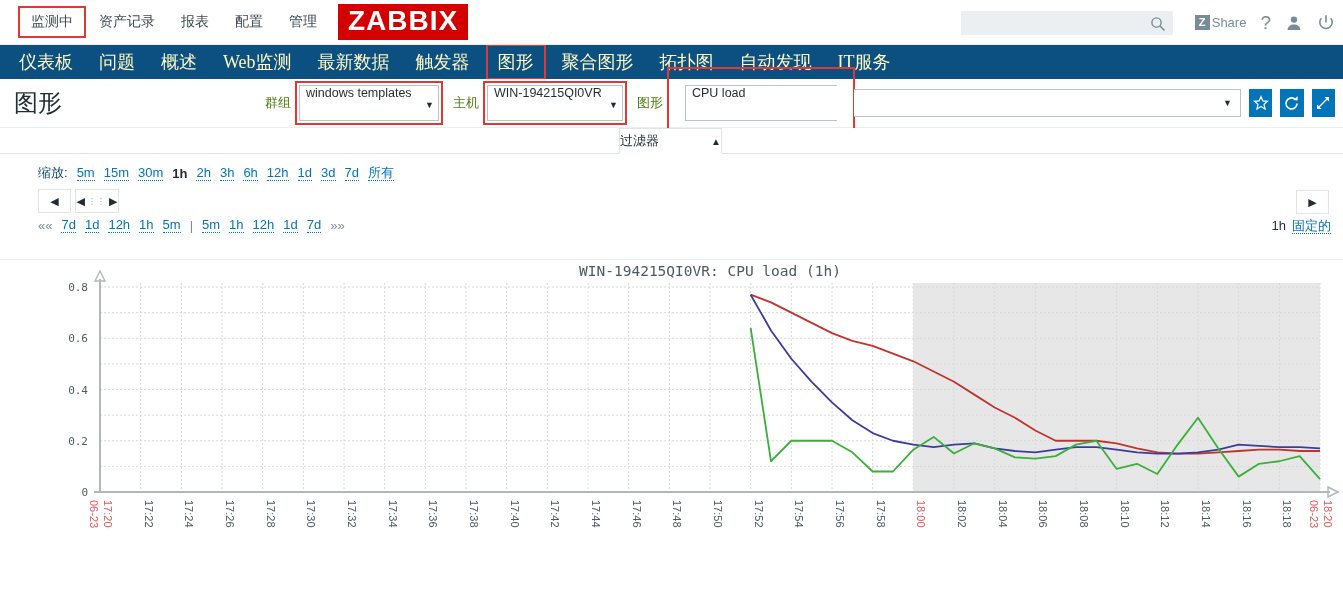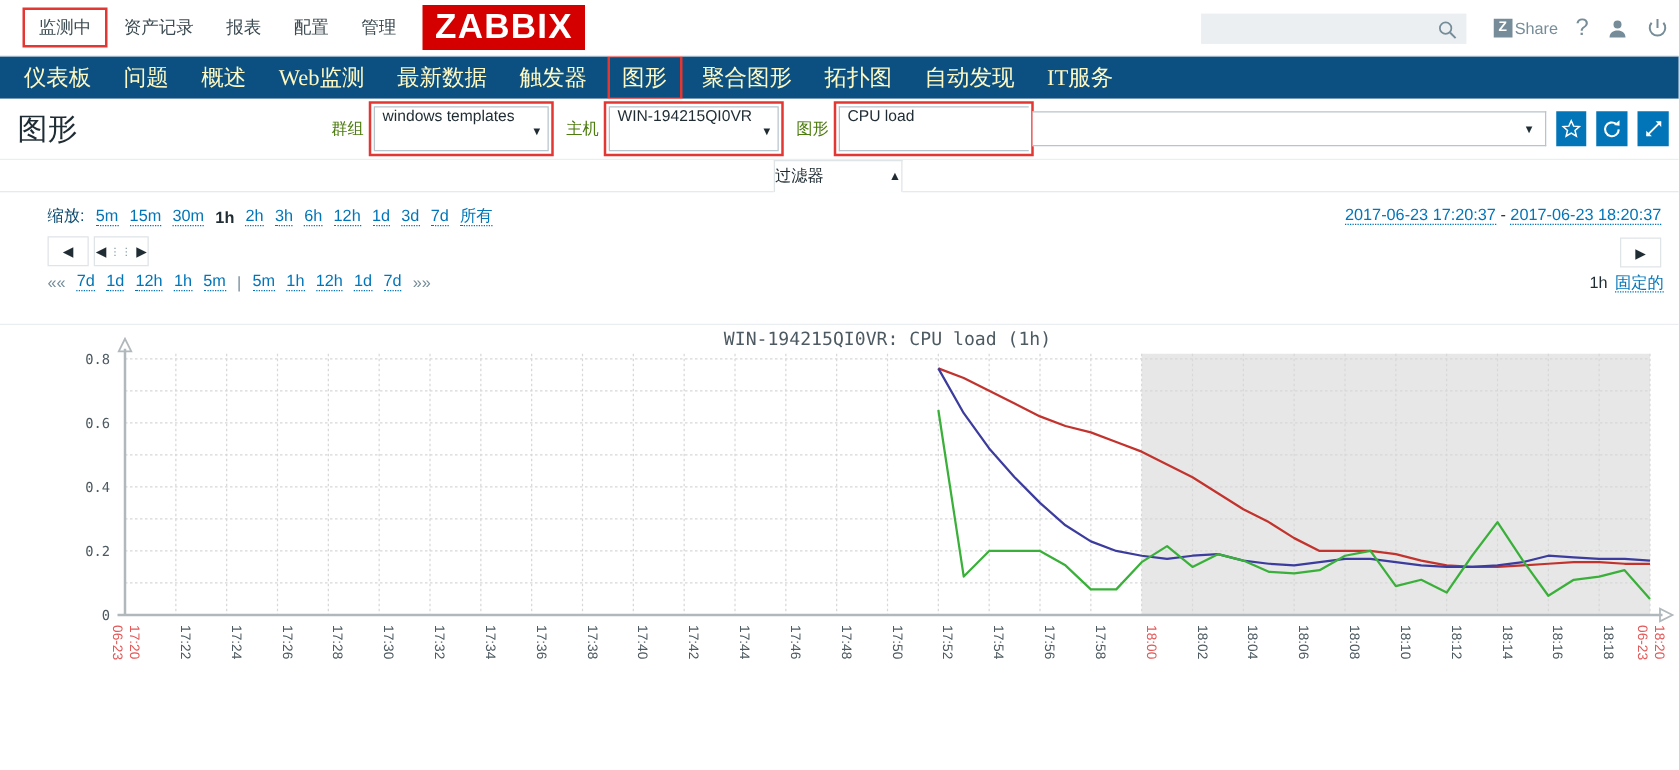--- a/index.html
+++ b/index.html
@@ -85,21 +85,21 @@
   .sel-wrap { position:relative; display:inline-block; }
   .sel-wrap.boxed { border:2px solid #e33734; padding:2px; }
   .fakeselect {
     border:1px solid #b8c4cb; background:#fff; height:36px;
     display:flex; align-items:flex-start; padding:0 4px 0 6px;
     font-size:12.5px; color:#1f2c33; cursor:pointer;flex-direction:column;
   }
   .fakeselect .caret { margin-left:auto; padding-left:8px; font-size:9px; color:#1f2c33; }
   #grp-select { width:140px; }
   #host-select { width:136px; }
-  #graph-box { border:2px solid #e33734; padding:2px; }
+  #graph-box { border:2px solid #e33734; padding:16px; }
   #graph-box .fakeselect { width:152px; border-right:0; }
   #graph-rest { border:1px solid #b8c4cb; border-left:0; height:28px; width:464px;
     background:#fff; display:flex; align-items:center; margin-left:-1px; }
   #graph-rest .caret { margin-left:auto; padding-right:8px; font-size:9px; }
   .sqbtn {
     width:28px; height:28px; background:#0275b8; color:#fff;
     display:flex; align-items:center; justify-content:center;
     margin-left:8px; cursor:pointer;
   }
 
@@ -284,23 +284,20 @@
     <span class="zlink current">1h</span>
     <a class="zlink">2h</a>
     <a class="zlink">3h</a>
     <a class="zlink">6h</a>
     <a class="zlink">12h</a>
     <a class="zlink">1d</a>
     <a class="zlink">3d</a>
     <a class="zlink">7d</a>
     <a class="zlink">所有</a>
 
-    <span id="daterange">
-      <a>2017-06-23 17:20:37</a><span class="sep"> - </span><a>2017-06-23 18:20:37</a>
-    </span>
   </div>
 
   <div id="scrollrow">
     <div class="navbtn" id="nav-left">
       <span>◀</span>
     </div>
     <div class="navbtn" id="nav-scroll">
       <span>◀</span>
       <span class="dots">⋮⋮</span>
       <span>▶</span>

